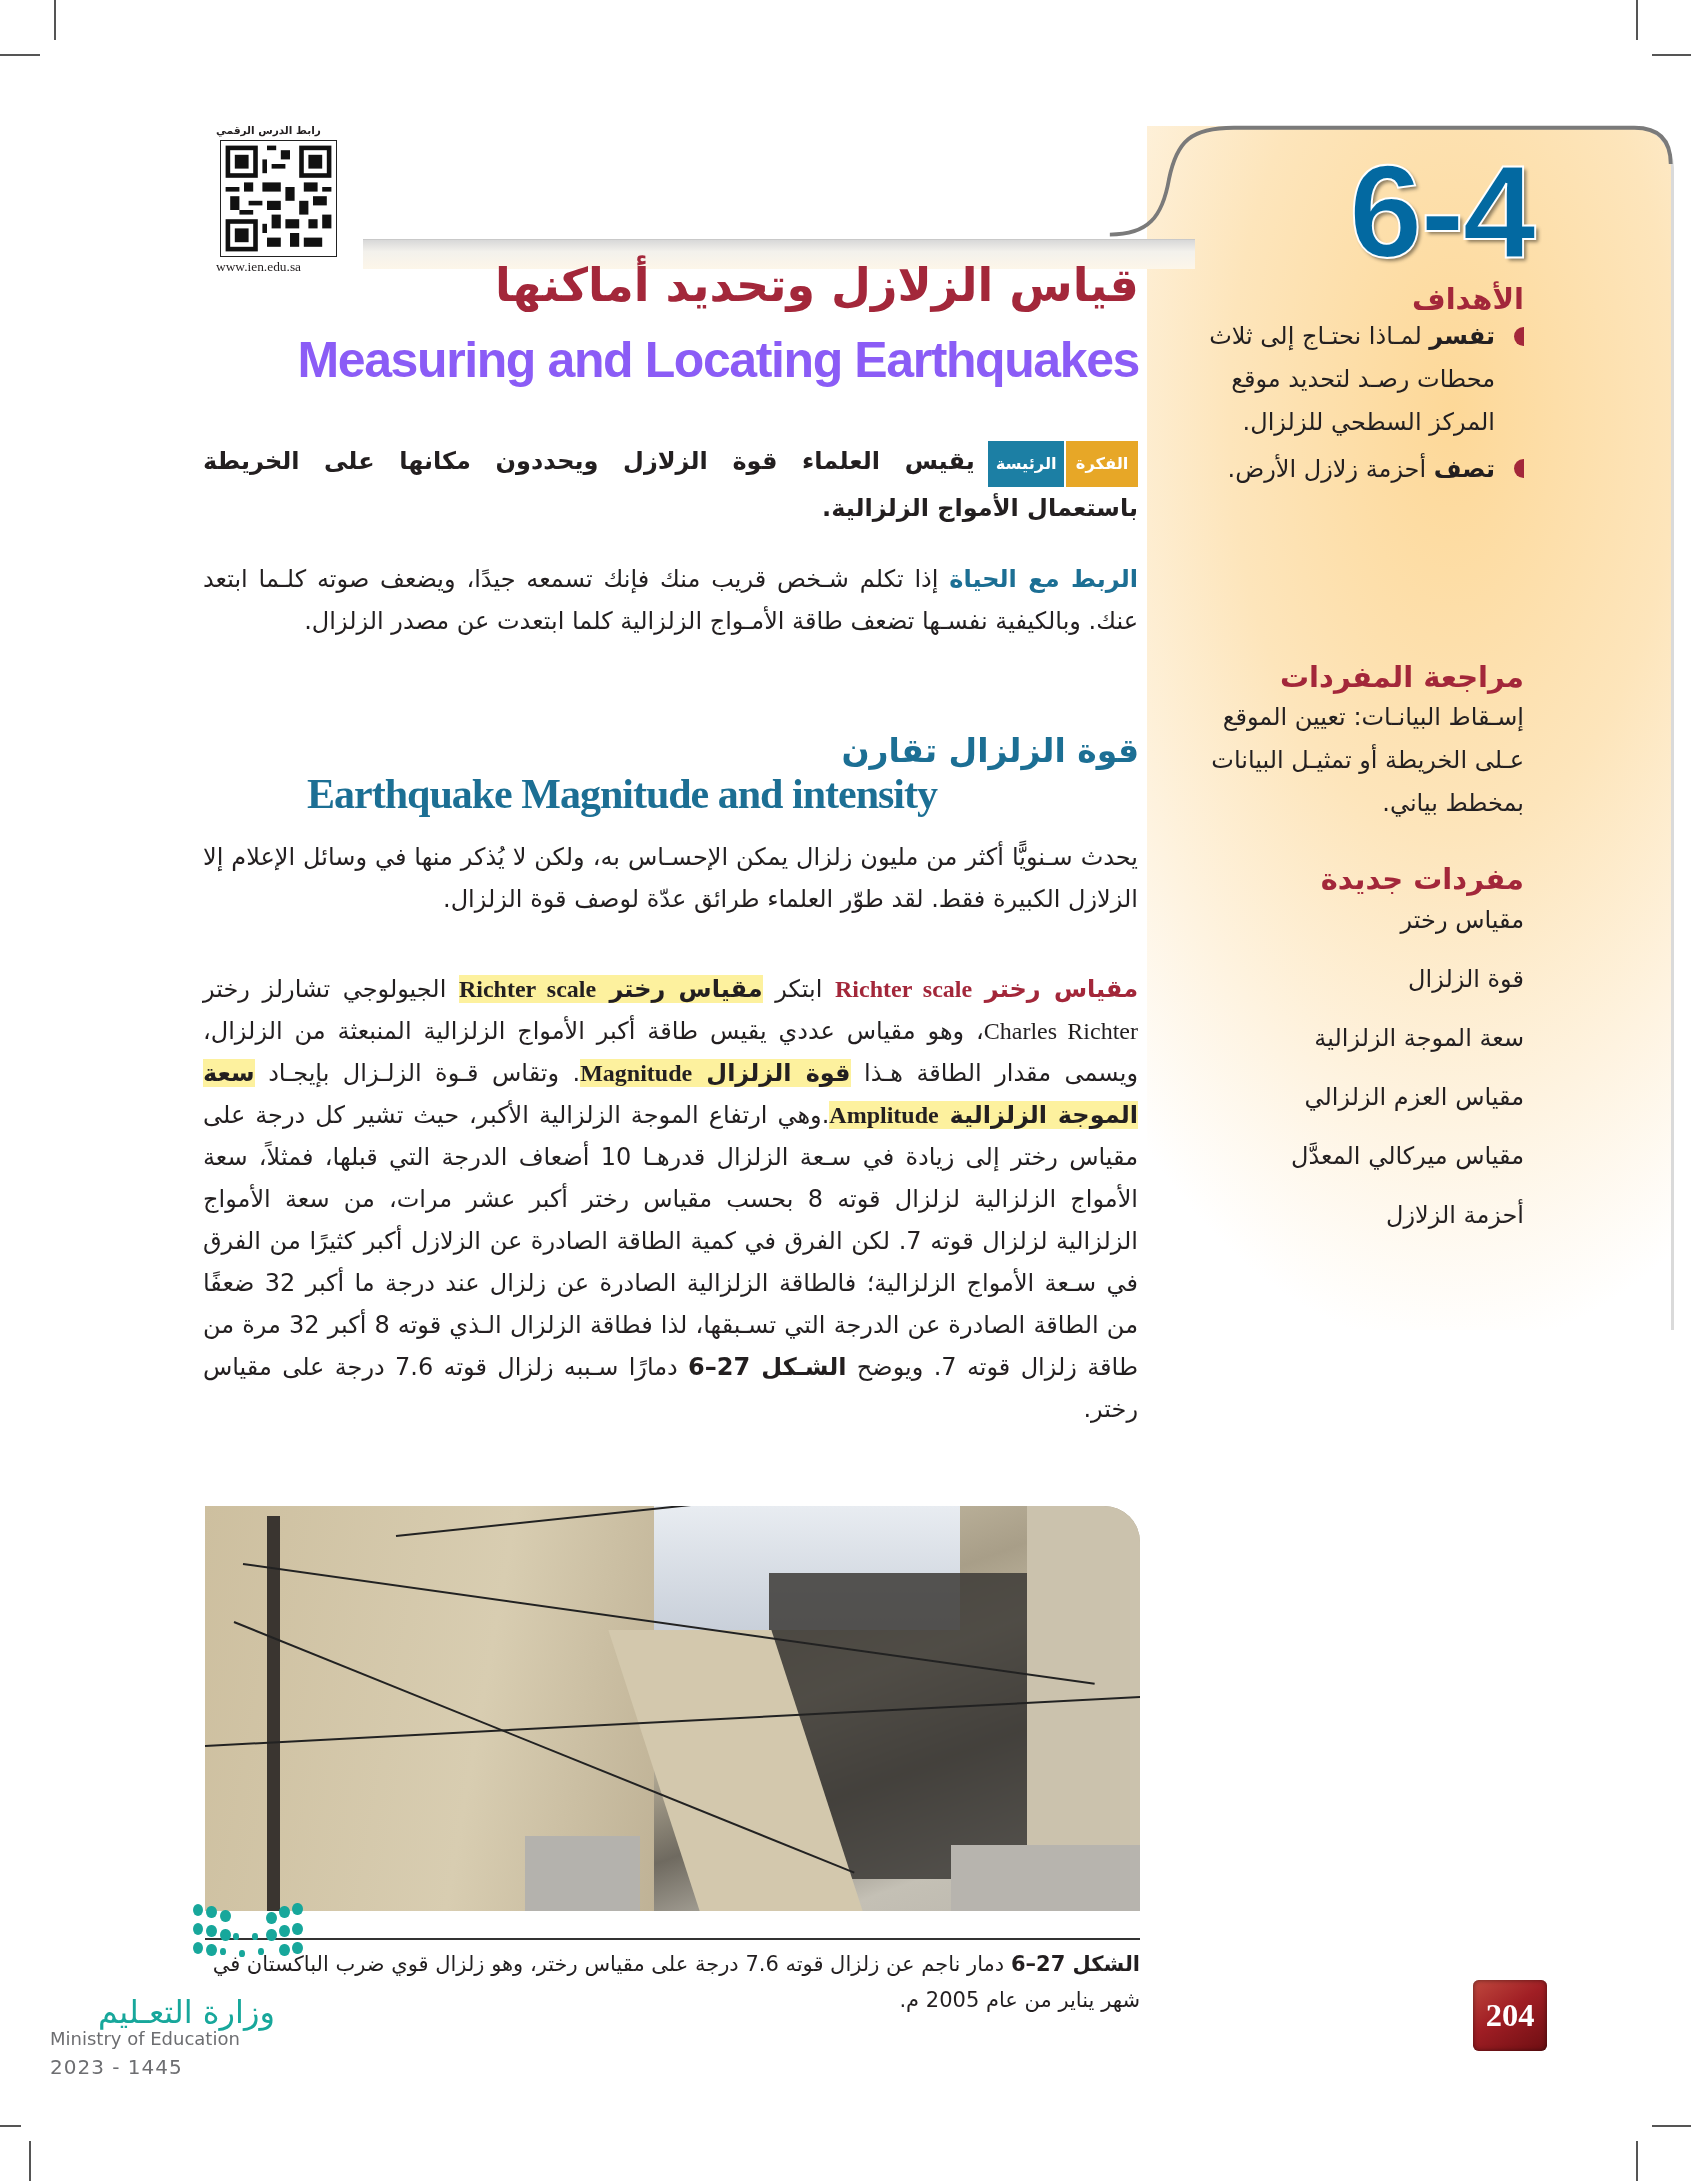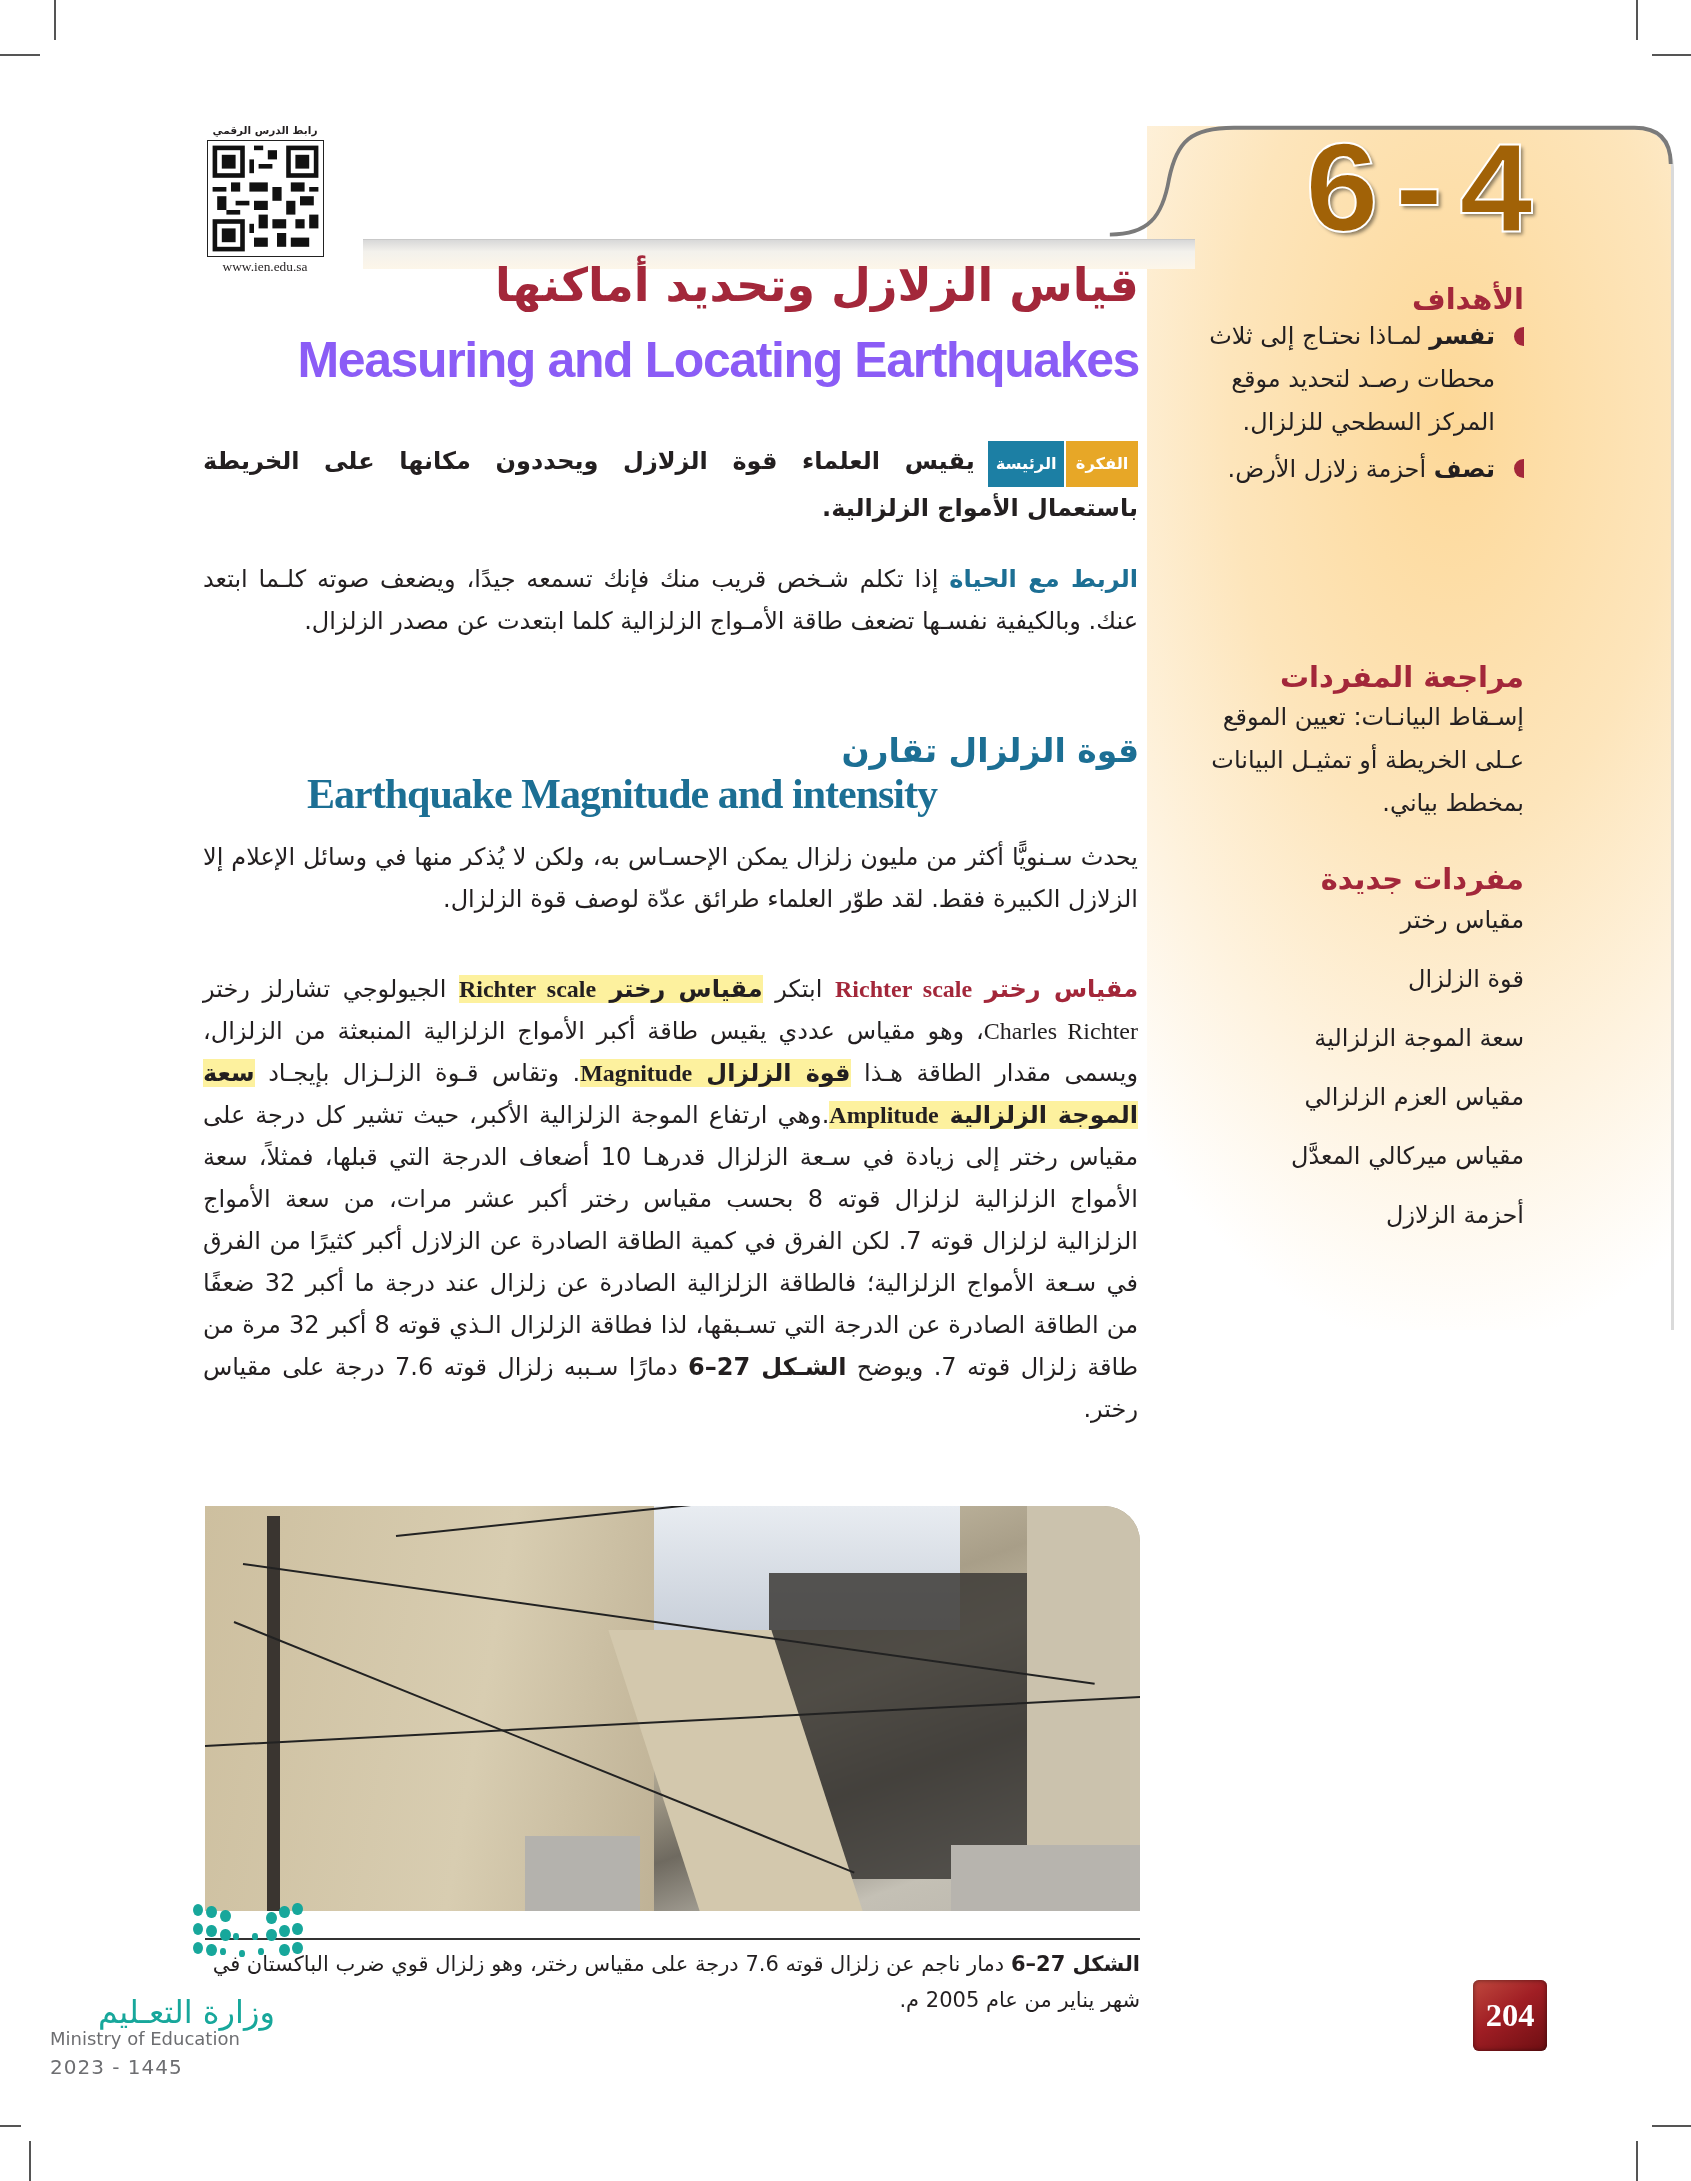--- a/index.html
+++ b/index.html
@@ -6,25 +6,25 @@
   body{width:1692px;height:2181px;position:relative;background:#ffffff;overflow:hidden;
        font-family:"DejaVu Sans",sans-serif;color:#231f20;}
   .crop{position:absolute;background:#555;}
   .banner-strip{position:absolute;left:363px;top:239px;width:832px;height:29px;
        background:linear-gradient(to bottom,#d8d8d8,#f3f1ec 40%,#fdf6e9);
        border-top:1.9px solid #c9c9c9;}
   .sidebar-bg{position:absolute;left:1147px;top:126px;width:524px;height:1204px;
        border-top-right-radius:42px;
        background:radial-gradient(ellipse 497px 937px at 306px 287px,#fdd898 0%,#fde5bb 45%,#fef3e0 75%,rgba(255,255,255,0) 100%);
        border-right:3.8px solid #dadada;}
-  .lesson-num{position:absolute;right:158px;top:130px;font-family:Liberation Mono, monospace;
-       font-weight:bold;font-size:132px;color:#a16207;line-height:1;
+  .lesson-num{position:absolute;right:158px;top:146px;font-family:Liberation Sans, sans-serif;
+       font-weight:bold;font-size:132px;color:#0369a1;line-height:1;
        -webkit-text-stroke:1.9px #ffffff;text-shadow:2.9px 2.9px 3.8px rgba(0,0,0,0.45);letter-spacing:-1.9px;}
   
-  .qr-wrap{position:absolute;left:203px;top:124px;width:124px;text-align:center;}
+  .qr-wrap{position:absolute;left:216px;top:124px;width:124px;text-align:left;}
   .qr-label{font-size:10.5px;font-weight:bold;direction:rtl;}
   .qr-box{width:115px;height:115px;margin:3.8px auto 1.9px;border:1.9px solid #222;background:#fff;position:relative;}
   .qr-url{font-family:"Liberation Serif",serif;font-size:13.4px;}
   
   .title-ar{position:absolute;right:553px;top:258px;font-size:46px;font-weight:bold;color:#a3273a;direction:rtl;white-space:nowrap;}
   .title-en{position:absolute;right:553px;top:331px;font-family:Liberation Sans, sans-serif;font-size:50px;font-weight:bold;color:#8b5cf6;white-space:nowrap;letter-spacing:-1.4px;text-align:center;}
   
   .rtl{direction:rtl;text-align:justify;}
   .main-col{position:absolute;left:203px;width:935px;}
   .p{font-size:24px;line-height:42px;}

